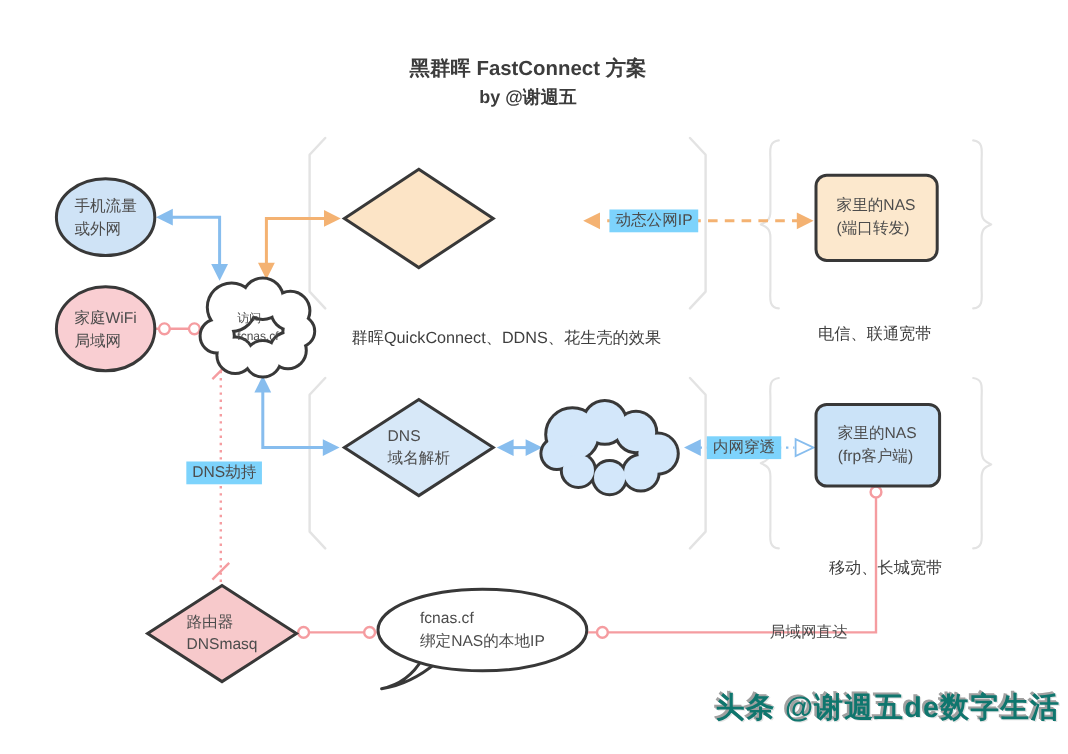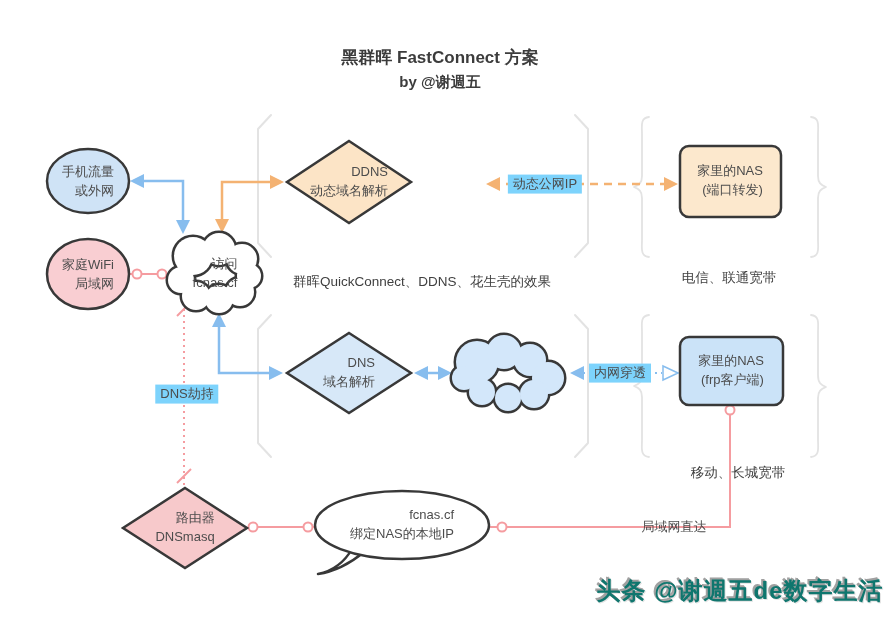--- a/index.html
+++ b/index.html
@@ -3,29 +3,29 @@
 <meta charset="utf-8">
 <style>
   html,body{margin:0;padding:0;background:#fff;}
   .canvas{
     position:relative;width:890px;height:628px;background:#fff;overflow:hidden;
     font-family:"Liberation Sans","DejaVu Sans",sans-serif;
   }
   .canvas svg{position:absolute;left:0;top:0;}
   .lbl{
     position:absolute;transform:translate(-50%,-50%);
-    text-align:right;white-space:pre-line;color:#4c4c4c;
+    text-align:left;white-space:pre-line;color:#4c4c4c;
     font-size:13px;line-height:1.45;
   }
   .title1{font-size:17px;font-weight:bold;color:#3c3c3c;white-space:nowrap;}
   .title2{font-size:15px;font-weight:bold;color:#3c3c3c;white-space:nowrap;}
   .caption{font-size:13.5px;color:#3f3f3f;white-space:nowrap;margin-top:40px;}
   .edge-label{font-size:13px;color:#4c4c4c;background:#7dd3fc;padding:0 5px;white-space:nowrap;}
   .edge-label.nobg{background:transparent;padding:0;}
-  .cloud-label{font-size:13px;}
+  .cloud-label{font-size:10px;}
   .watermark{
     font-size:24px;font-weight:bold;letter-spacing:1px;color:#0f766e;white-space:nowrap;
     text-shadow:-2px -2px 0 #a0a0a0,-1px -1px 0 #a8a8a8,1px 1px 0 #e3e3e3;
   }
 </style>
 </head>
 <body>
 
 <div class="canvas">
 
@@ -168,22 +168,20 @@
 
   <div class="lbl title1" style="left:440px;top:58px;">黑群晖 FastConnect 方案</div>
   <div class="lbl title2" style="left:440px;top:82px;">by @谢週五</div>
 
   <div class="lbl" style="left:88px;top:182px;">手机流量
 或外网</div>
   <div class="lbl" style="left:88px;top:275px;">家庭WiFi
 局域网</div>
   <div class="lbl cloud-label" style="left:215px;top:274px;">访问
 fcnas.cf</div>
-  <div class="lbl" style="left:349px;top:182px;">DDNS
-动态域名解析</div>
   <div class="lbl" style="left:349px;top:373px;">DNS
 域名解析</div>
   <div class="lbl" style="left:730px;top:181px;">家里的NAS
 (端口转发)</div>
   <div class="lbl" style="left:731px;top:371px;">家里的NAS
 (frp客户端)</div>
   <div class="lbl" style="left:185px;top:528px;">路由器
 DNSmasq</div>
   <div class="lbl" style="left:402px;top:525px;">fcnas.cf
 绑定NAS的本地IP</div>

